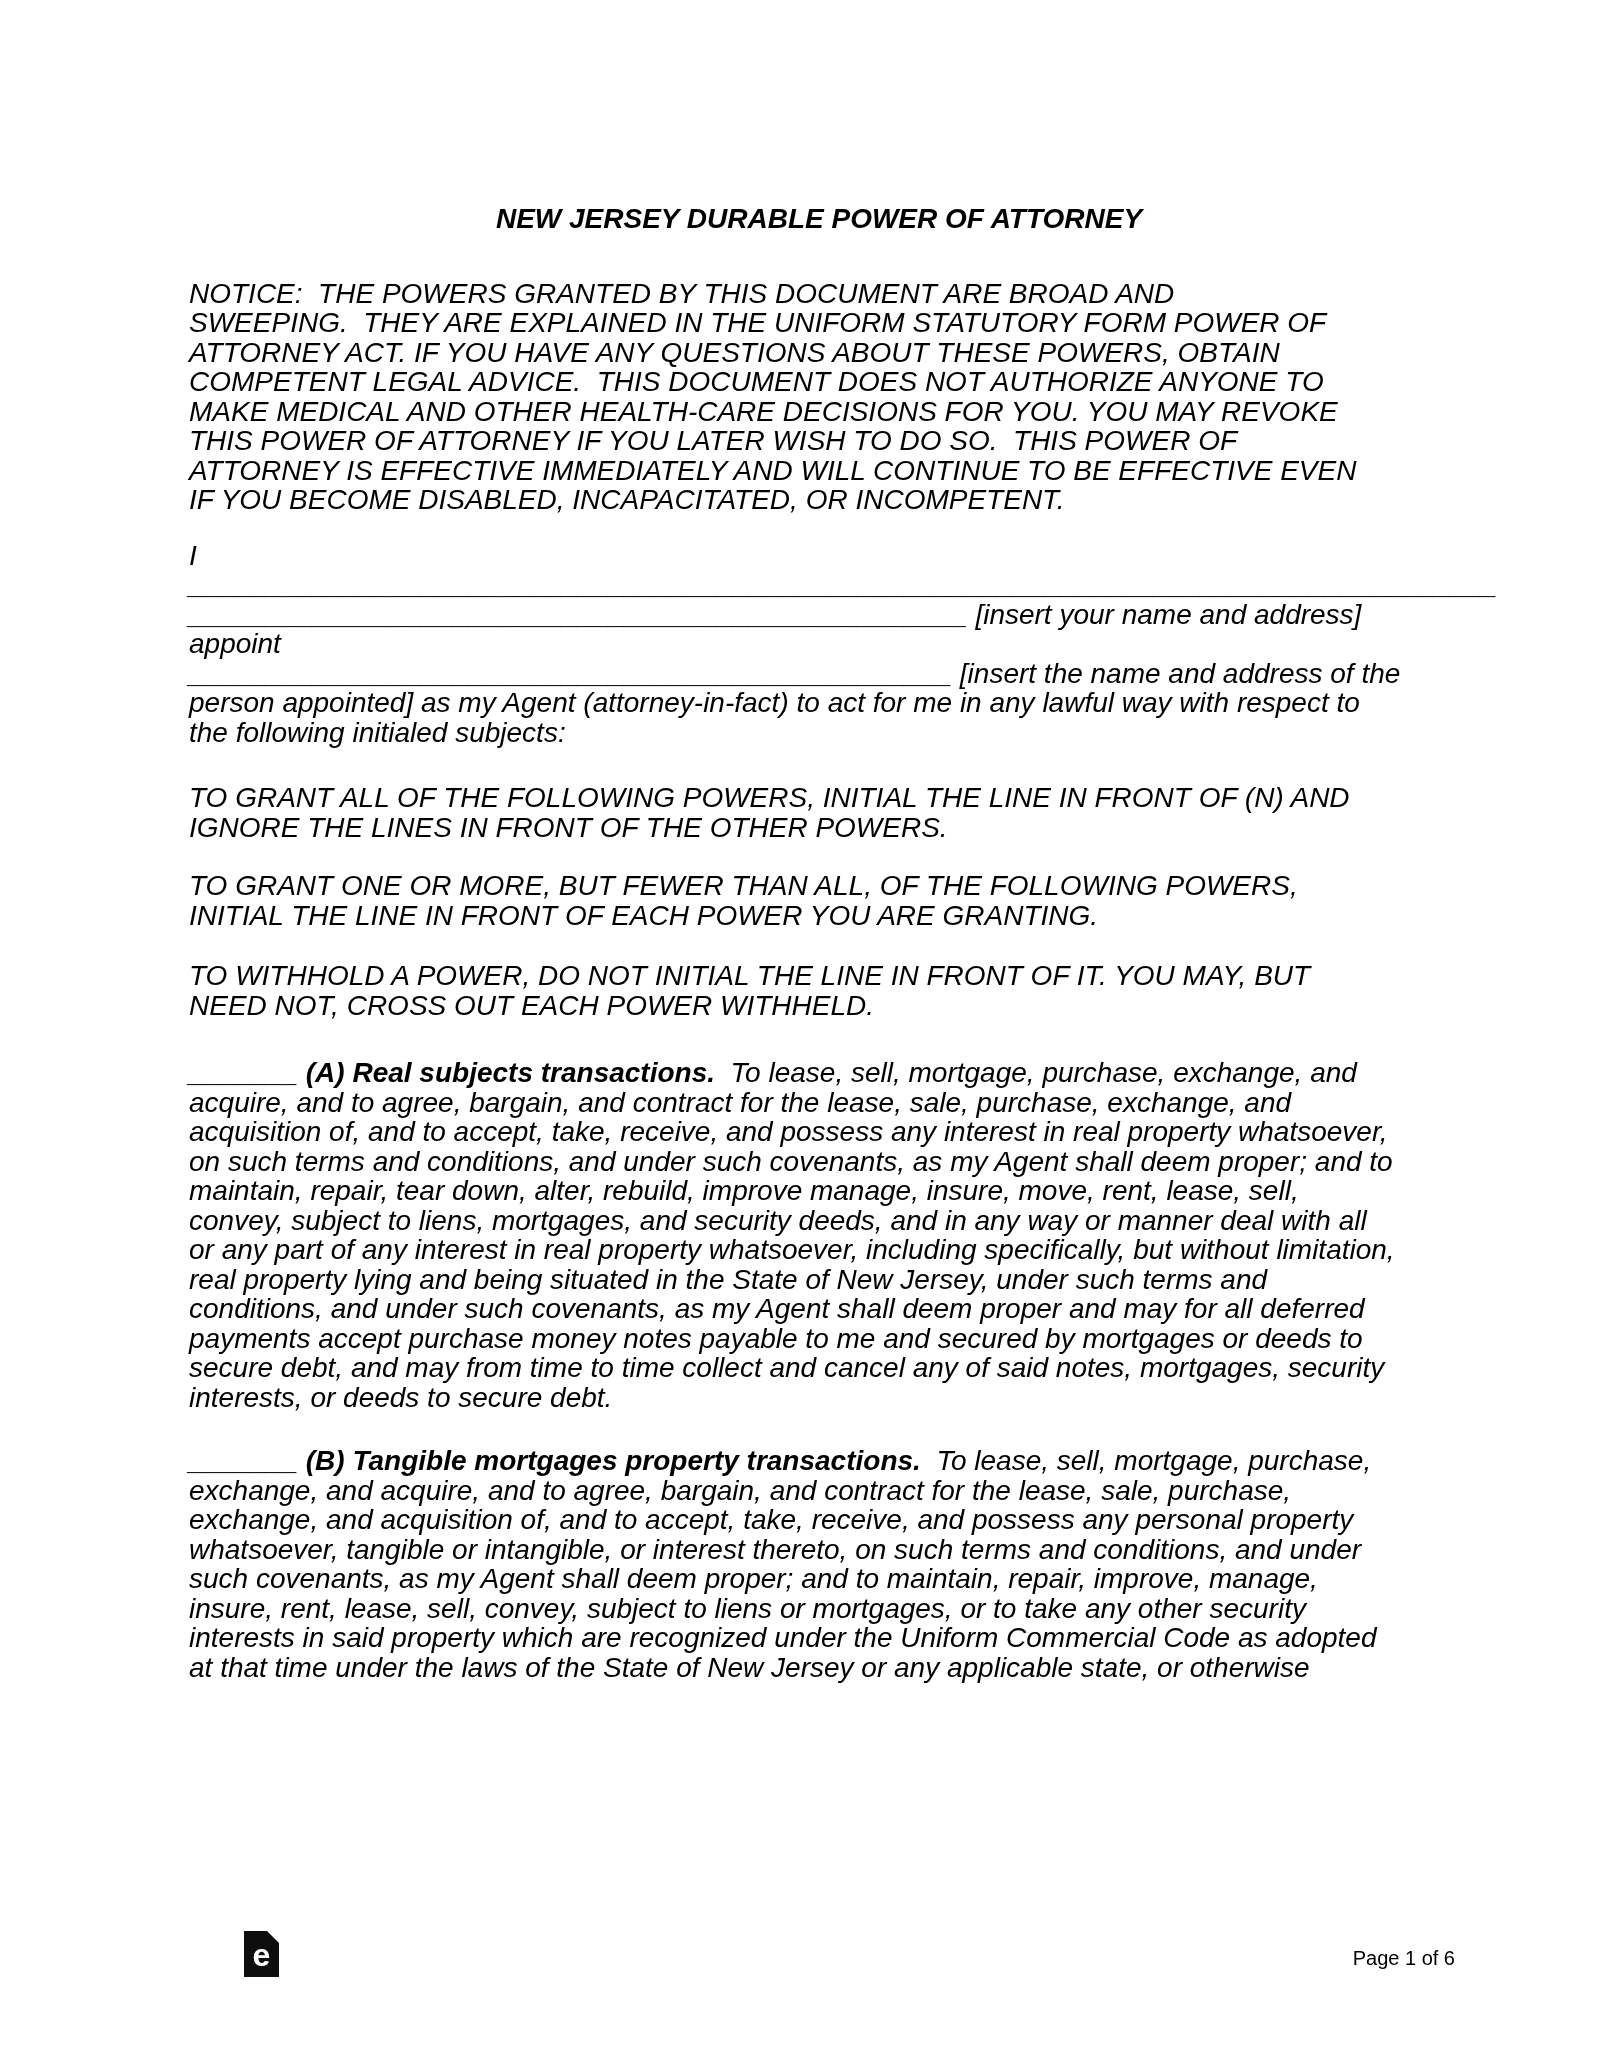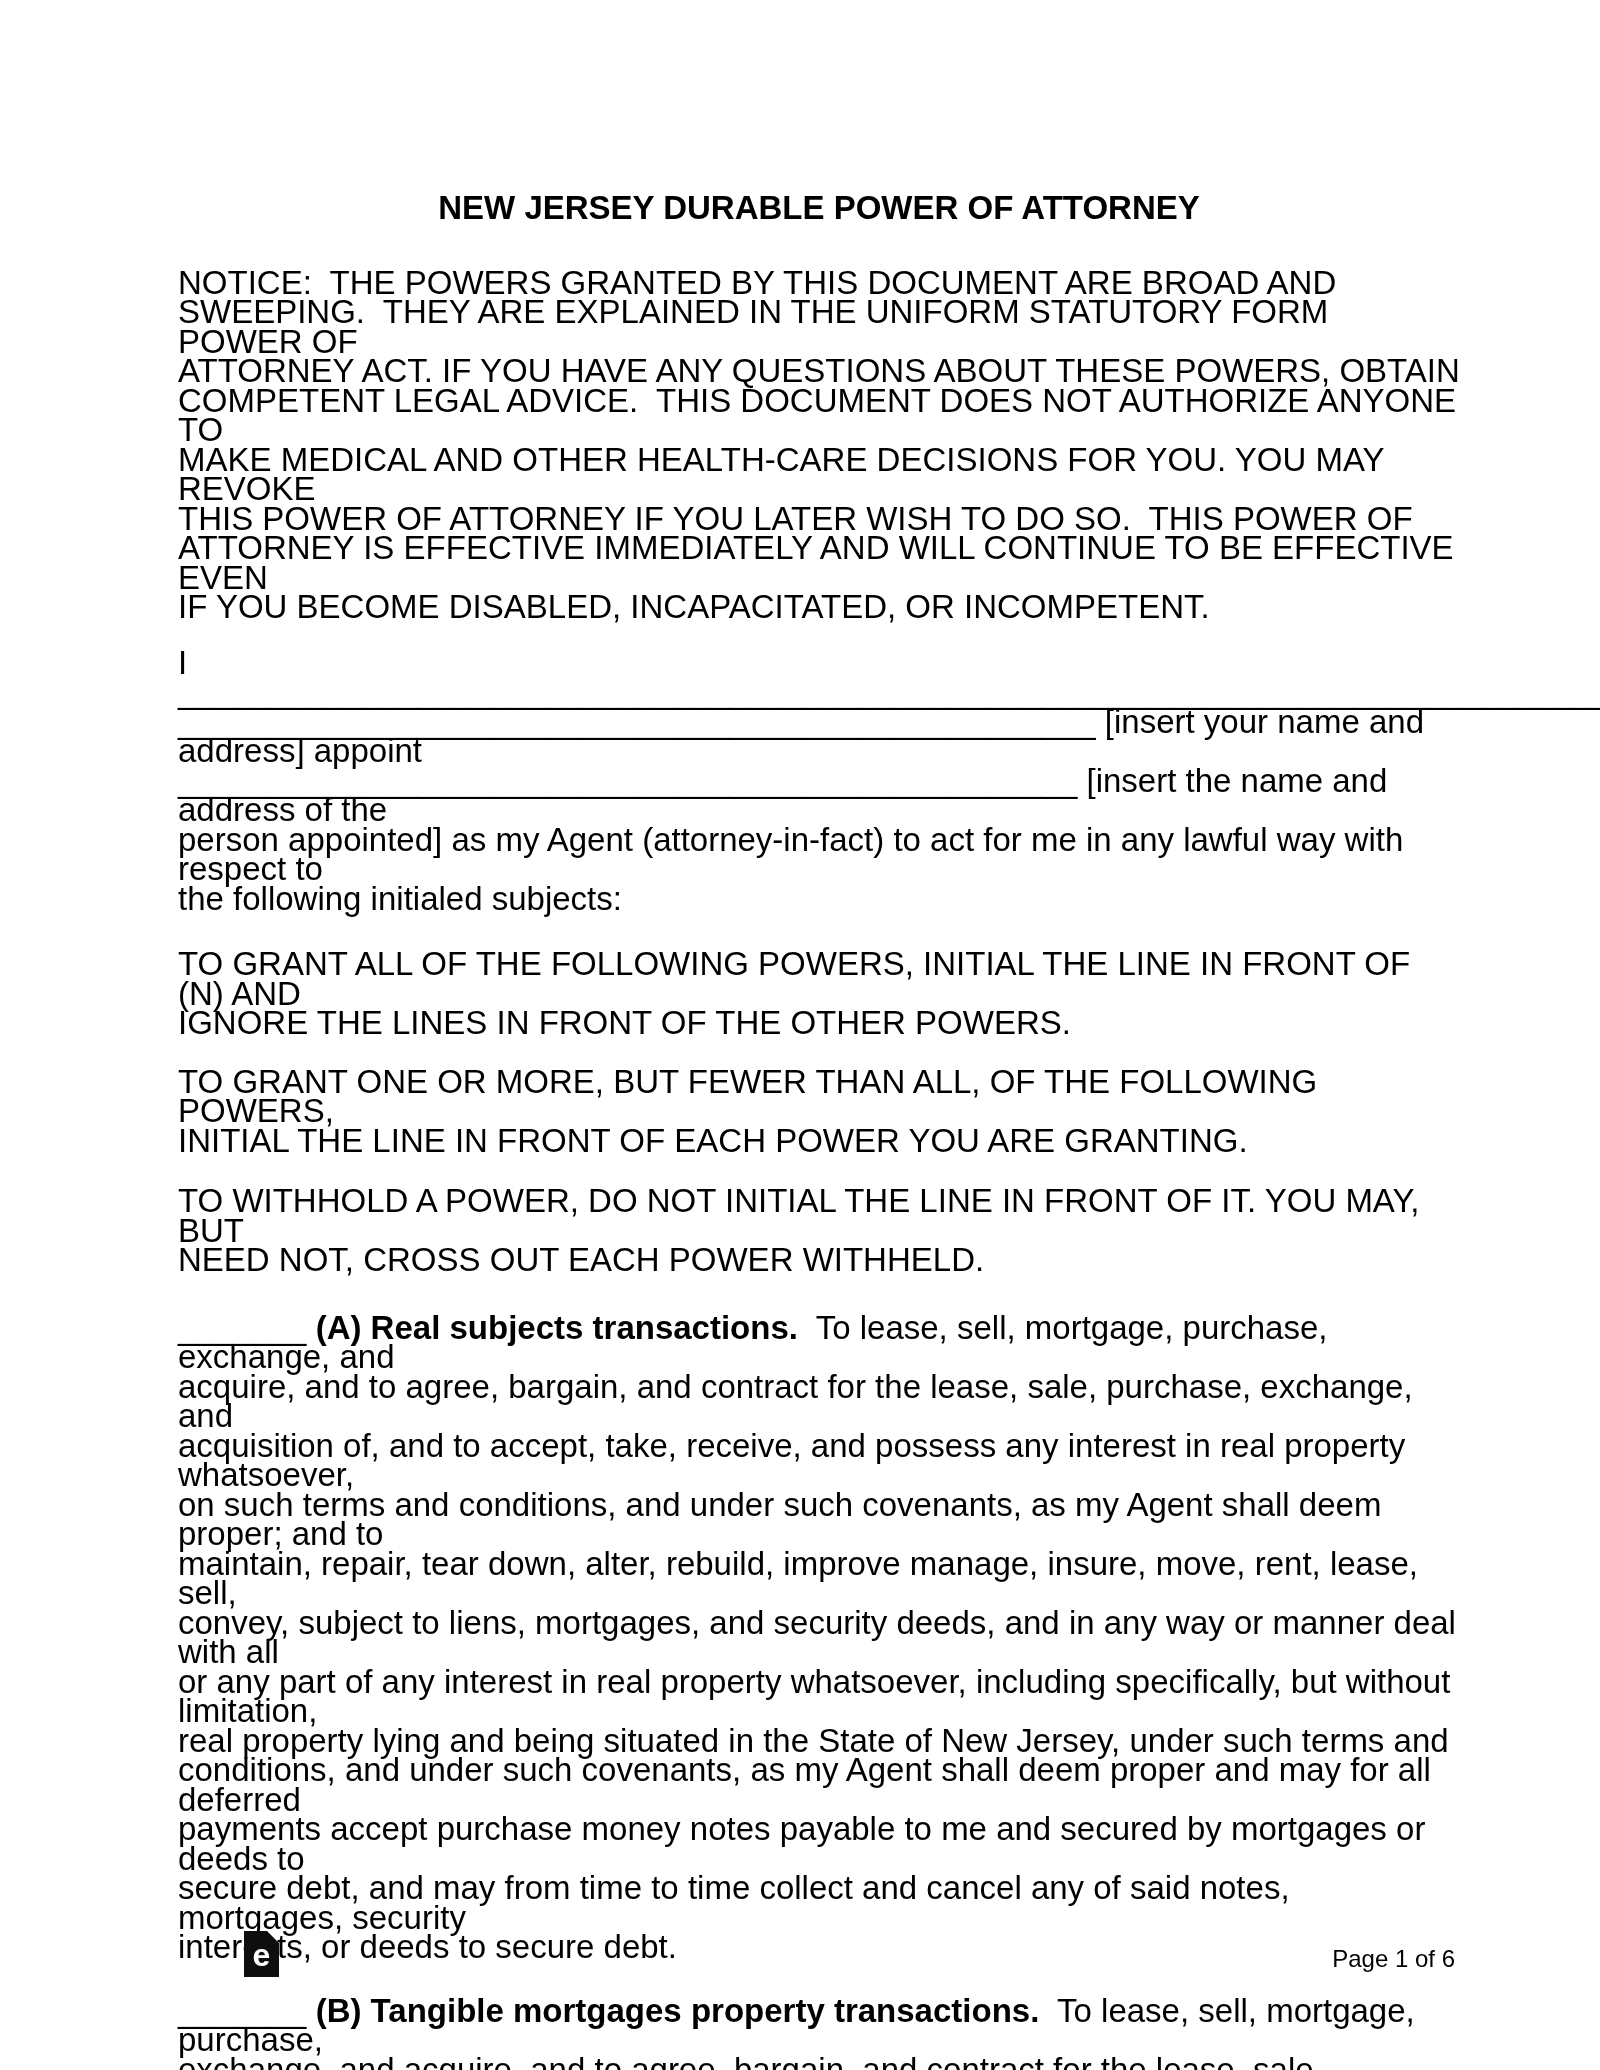--- a/index.html
+++ b/index.html
@@ -16,25 +16,26 @@
     color: #000000;
     -webkit-font-smoothing: antialiased;
   }
   .sheet {
     position: absolute;
     left: 178px;
     top: 193px;
     width: 1282px;
   }
   .para {
-    margin: 0;
-    font-size: 33px;
+    margin: 11px;
+    font-size: 28px;
     line-height: 29.5px;
     white-space: pre-wrap;
     word-break: normal;
+    font-style: italic;
   }
   .center  { text-align: center; }
   .bold    { font-weight: bold; }
   .mt-title-sub { margin-top: 41px; }
   .mt-notice    { margin-top: 45px; }
   .mt-fill      { margin-top: 26px; }
   .mt-tg1       { margin-top: 36px; }
   .mt-tg2       { margin-top: 29px; }
   .mt-tw        { margin-top: 31px; }
   .mt-note      { margin-top: 39px; }
@@ -69,21 +70,21 @@
     text-align: center;
     color: #ffffff;
     font-weight: bold;
     font-size: 32px;
     line-height: 40px;
   }
   .page-number {
     position: absolute;
     top: 1944px;
     right: 145px;
-    font-size: 24px;
+    font-size: 20px;
     line-height: 29px;
     white-space: nowrap;
   }
 </style>
 </head>
 <body>
 
 <div class="sheet">
 
   <p class="para center bold">NEW JERSEY DURABLE POWER OF ATTORNEY</p>

